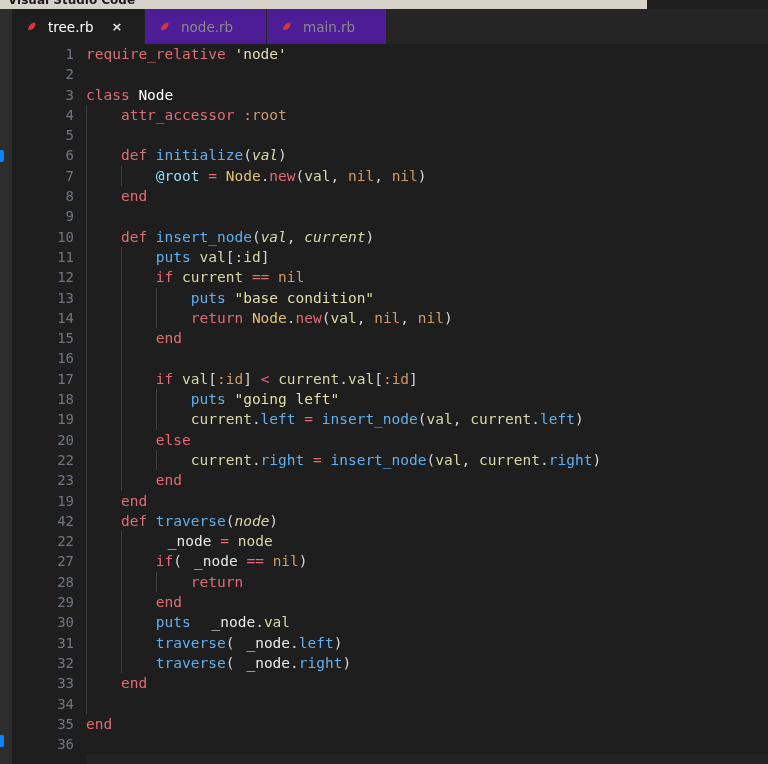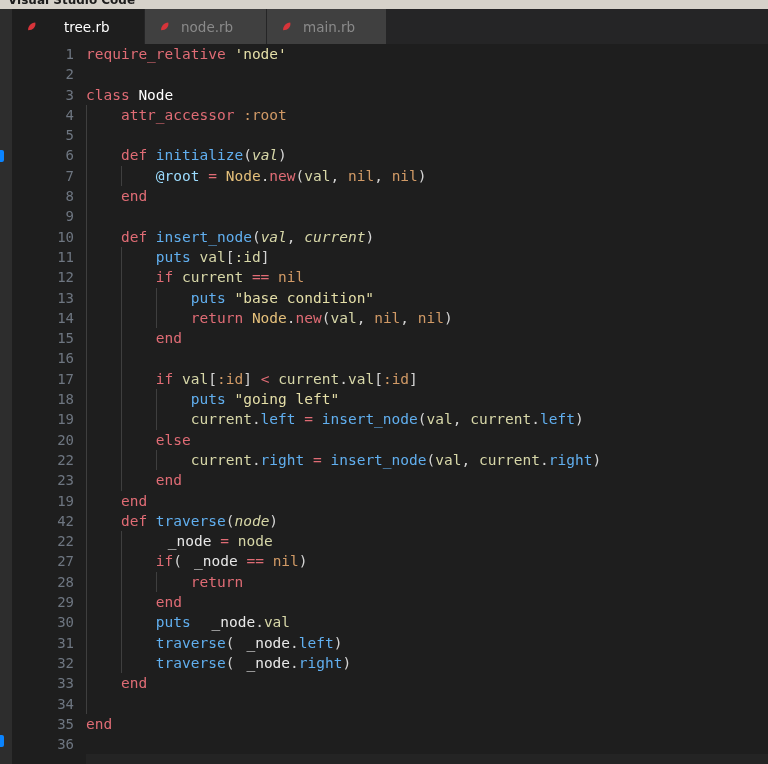--- a/index.html
+++ b/index.html
@@ -11,21 +11,21 @@
     width: 768px;
     height: 764px;
     overflow: hidden;
     font-family: "DejaVu Sans Mono", monospace;
   }
 
   
   #titlebar {
     position: absolute;
     left: 0; top: 0;
-    width: 768px;
+    width: 647px;
     height: 9px;
     background: #d6d2ca;
     overflow: hidden;
   }
   #titlebar-text {
     position: absolute;
     left: 8px;
     top: -7px;
     font-family: "DejaVu Sans", sans-serif;
     font-size: 12px;
@@ -60,29 +60,28 @@
     width: 756px;
     height: 35px;
     background: #252526;
     display: flex;
     align-items: stretch;
   }
   .tab {
     display: flex;
     align-items: center;
     padding: 0 12px 0 14px;
-    background: #404040;
+    background: #4c1d95;
     border-right: 1px solid #252526;
     box-sizing: border-box;
     cursor: pointer;
     min-width: 0;
   }
   .tab.active {
     background: #1e1e1e;
-    gap: 16px;
   }
   .tab-icon {
     width: 13px;
     height: 13px;
     margin-right: 9px;
     flex: 0 0 auto;
   }
   .tab-label {
     font-family: "DejaVu Sans", sans-serif;
     font-size: 13.5px;

